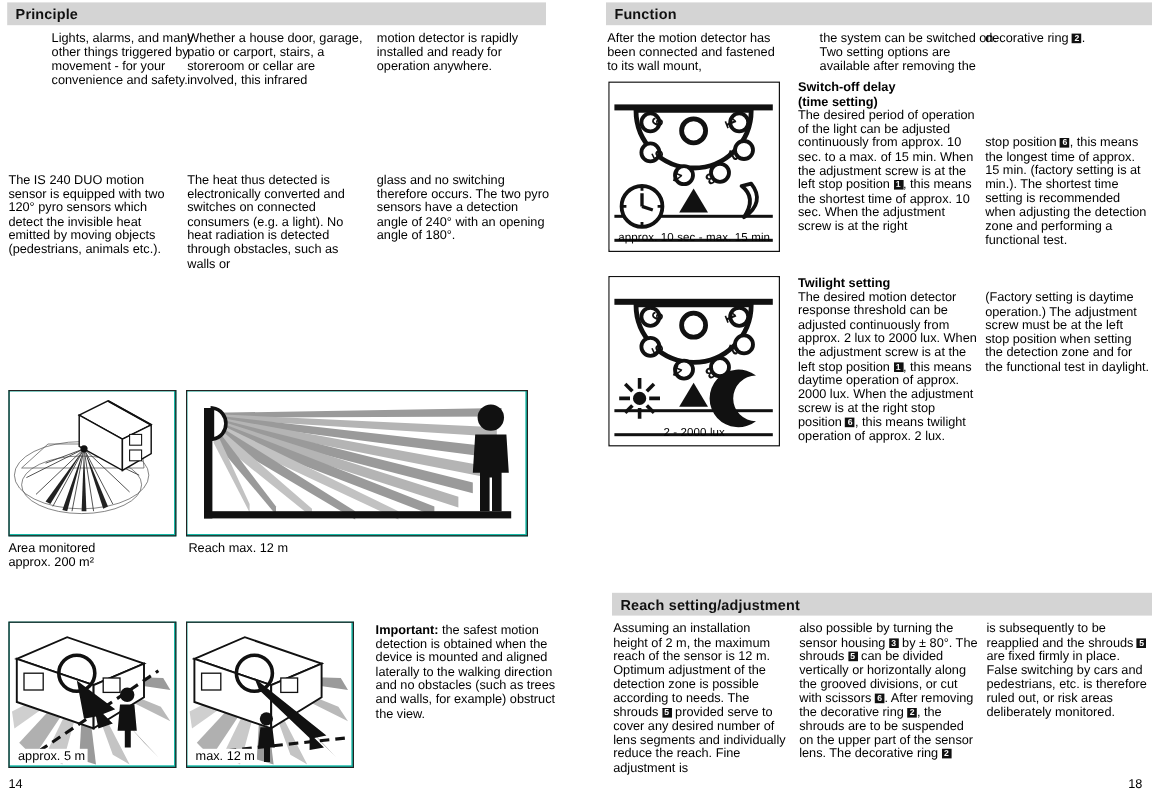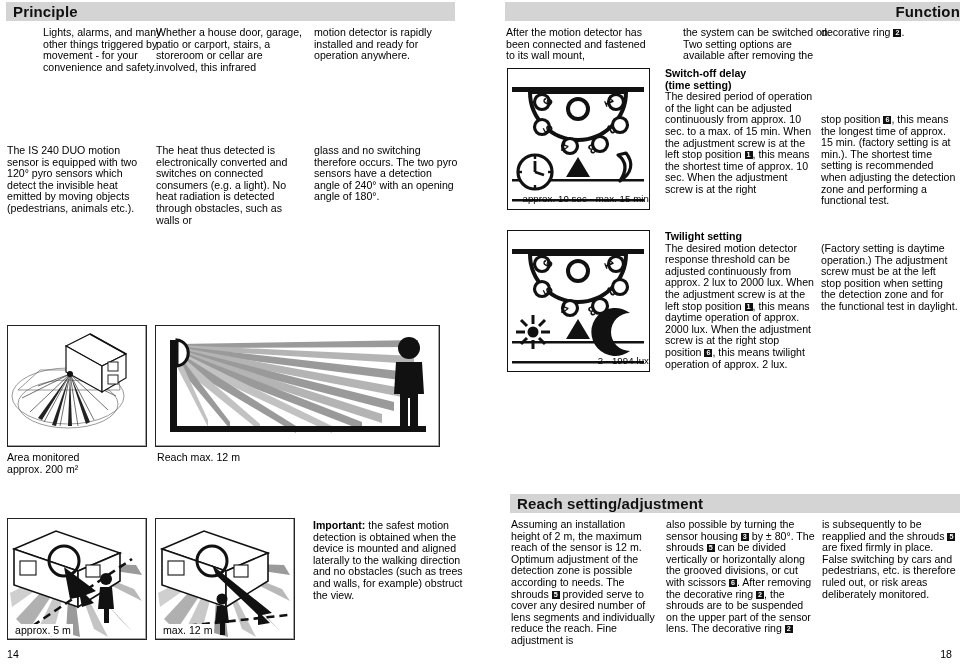--- a/index.html
+++ b/index.html
@@ -24,29 +24,29 @@
   }
   
   .section-bar {
     position: absolute;
     height: 19px;
     background: #d4d4d4;
     display: flex;
     align-items: center;
   }
   .section-bar .section-title {
-    font-size: 15px;
+    font-size: 12px;
     font-weight: bold;
     letter-spacing: 0.15px;
     padding-left: 7px;
     color: #111;
     white-space: nowrap;
   }
   #bar-principle { left: 6px;  top: 2px;  width: 449px; }
-  #bar-function  { left: 505px; top: 2px;  width: 455px; justify-content: flex-end; }
+  #bar-function  { left: 505px; top: 2px;  width: 455px; }
   #bar-reach     { left: 510px; top: 494px; width: 450px; }
 
   
   .col {
     position: absolute;
     font-size: 10.6px;
     line-height: 11.6px;
     text-align: left;
     color: #000;
   }
@@ -69,21 +69,21 @@
     height: 8px;
     text-align: center;
     vertical-align: 1px;
     font-family: "Liberation Sans", sans-serif;
   }
 
   
   .fig {
     position: absolute;
     border: 1.4px solid #222;
-    background: #a3a3a3;
+    background: #14b8a6;
     box-sizing: border-box;
     overflow: hidden;
   }
   .fig-caption {
     position: absolute;
     font-size: 10.6px;
     line-height: 11.6px;
   }
 
   
@@ -91,21 +91,21 @@
     position: absolute;
     border: 1.5px solid #111;
     background: #fff;
     box-sizing: border-box;
   }
   .dial-fig .dial-svg { display: block; }
   .dial-label {
     position: absolute;
     left: 0; right: 0;
     bottom: 5px;
-    text-align: right;
+    text-align: center;
     font-size: 9.6px;
     font-weight: normal;
     letter-spacing: 0.1px;
   }
 
   
   .page-num {
     position: absolute;
     font-size: 10.6px;
     color: #000;
@@ -255,21 +255,21 @@
         <line x1="13" y1="89" x2="19" y2="95"></line>
         <line x1="31" y1="107" x2="37" y2="113"></line>
         <line x1="37" y1="89" x2="31" y2="95"></line>
         <line x1="19" y1="107" x2="13" y2="113"></line>
       </g>
 
       <polygon points="70,88 82,108 58,108" fill="#111"></polygon>
 
       <path d="M 122 82 A 19 19 0 1 0 122 120 A 24 24 0 1 1 122 82 Z" fill="#111"></path>
     </svg>
-    <div class="dial-label">2 - 1994 lux</div>
+    <div class="dial-label">2 - 2000 lux</div>
   </div>
 
   <div class="fig" style="left:7px; top:325px; width:140px; height:122px;">
     <svg width="137" height="119" viewBox="0 0 137 119">
       <rect width="137" height="119" fill="#fff"></rect>
       <g stroke="#555" stroke-width="0.6" fill="none">
 
         <ellipse cx="60" cy="78" rx="50" ry="24"></ellipse>
         <ellipse cx="60" cy="70" rx="56" ry="28"></ellipse>
         <path d="M 10 64 L 32 44 L 110 44 L 112 64 Z"></path>

